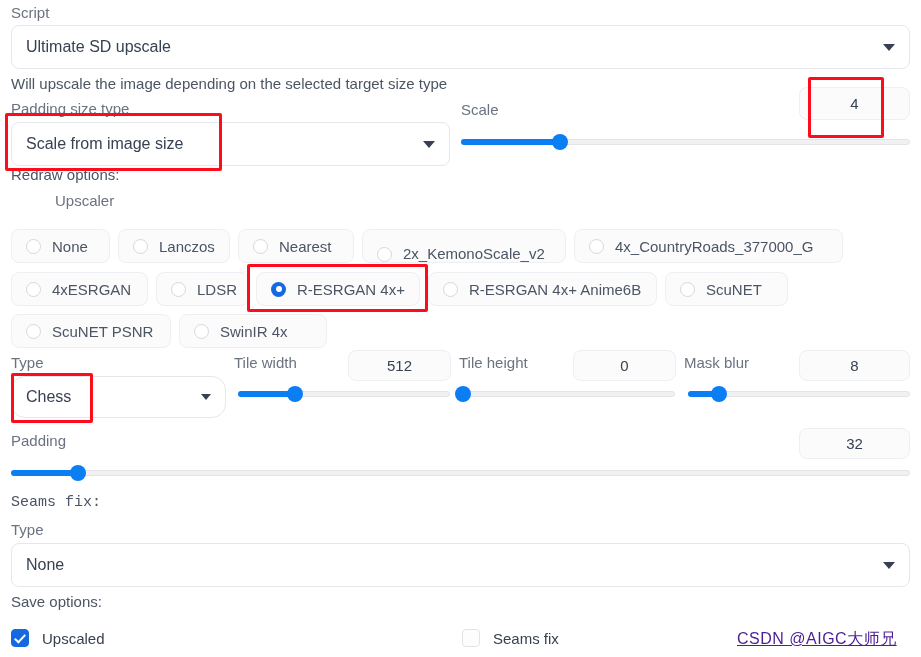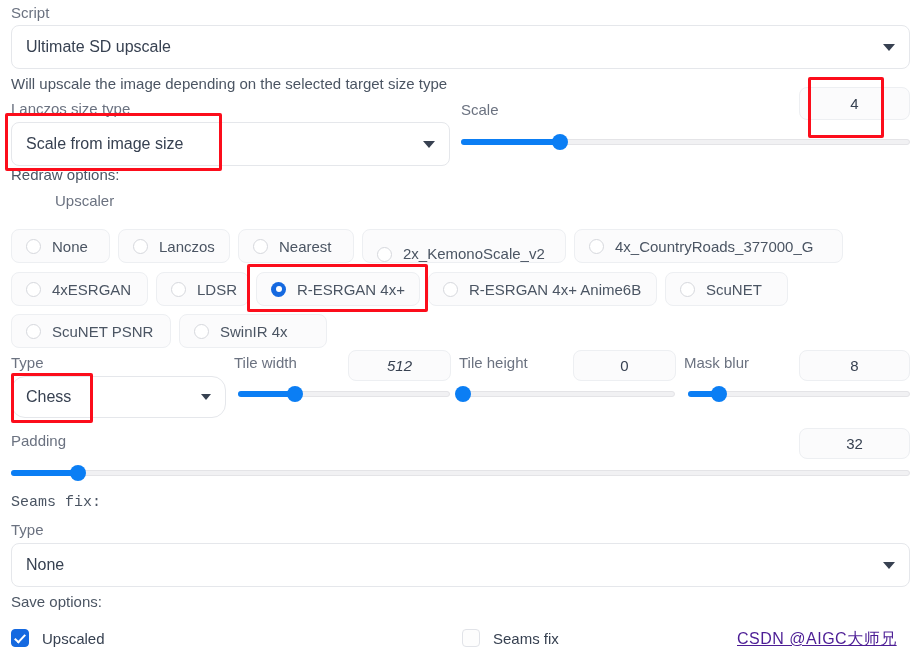--- a/index.html
+++ b/index.html
@@ -193,21 +193,21 @@
 <div class="root">
 
   <div class="lbl" style="left:11px; top:4px;">Script</div>
   <div class="dropdown" style="left:11px; top:25px; width:899px; height:44px;">
     <span class="dd-val">Ultimate SD upscale</span>
     <span class="caret"></span>
   </div>
 
   <div class="lbl dark" style="left:11px; top:75px; font-size:15px;">Will upscale the image depending on the selected target size type</div>
 
-  <div class="lbl" style="left:11px; top:100px;">Lanczos size type</div>
+  <div class="lbl" style="left:11px; top:100px;">Padding size type</div>
   <div class="dropdown" style="left:11px; top:122px; width:439px; height:44px;">
     <span class="dd-val">Scale from image size</span>
     <span class="caret"></span>
   </div>
 
   <div class="lbl" style="left:461px; top:101px;">Scale</div>
   <div class="numbox" style="left:799px; top:87px; width:111px; height:33px;">4</div>
   <div class="slider" style="left:461px; top:134px; width:449px;">
     <div class="track"></div>
     <div class="fill" id="scale-fill" style="width: 22%;"></div>
@@ -268,21 +268,21 @@
     <span>SwinIR 4x</span>
   </div>
 
   <div class="lbl" style="left:11px; top:354px;">Type</div>
   <div class="dropdown" style="left:11px; top:376px; width:215px; height:42px;border-radius:14px;">
     <span class="dd-val">Chess</span>
     <span class="caret" style="border-top-width:6px; border-left-width:5px; border-right-width:5px;"></span>
   </div>
 
   <div class="lbl" style="left:234px; top:354px;">Tile width</div>
-  <div class="numbox" style="left:348px; top:350px; width:103px; height:31px;font-style:italic;">512</div>
+  <div class="numbox" style="left:348px; top:350px; width:103px; height:31px;">512</div>
   <div class="slider" style="left:238px; top:386px; width:212px;">
     <div class="track"></div>
     <div class="fill" id="tw-fill" style="width: 27%;"></div>
     <div class="thumb" id="tw-thumb" style="left: 27%;"></div>
   </div>
 
   <div class="lbl" style="left:459px; top:354px;">Tile height</div>
   <div class="numbox" style="left:573px; top:350px; width:103px; height:31px;">0</div>
   <div class="slider" style="left:463px; top:386px; width:212px;">
     <div class="track"></div>

